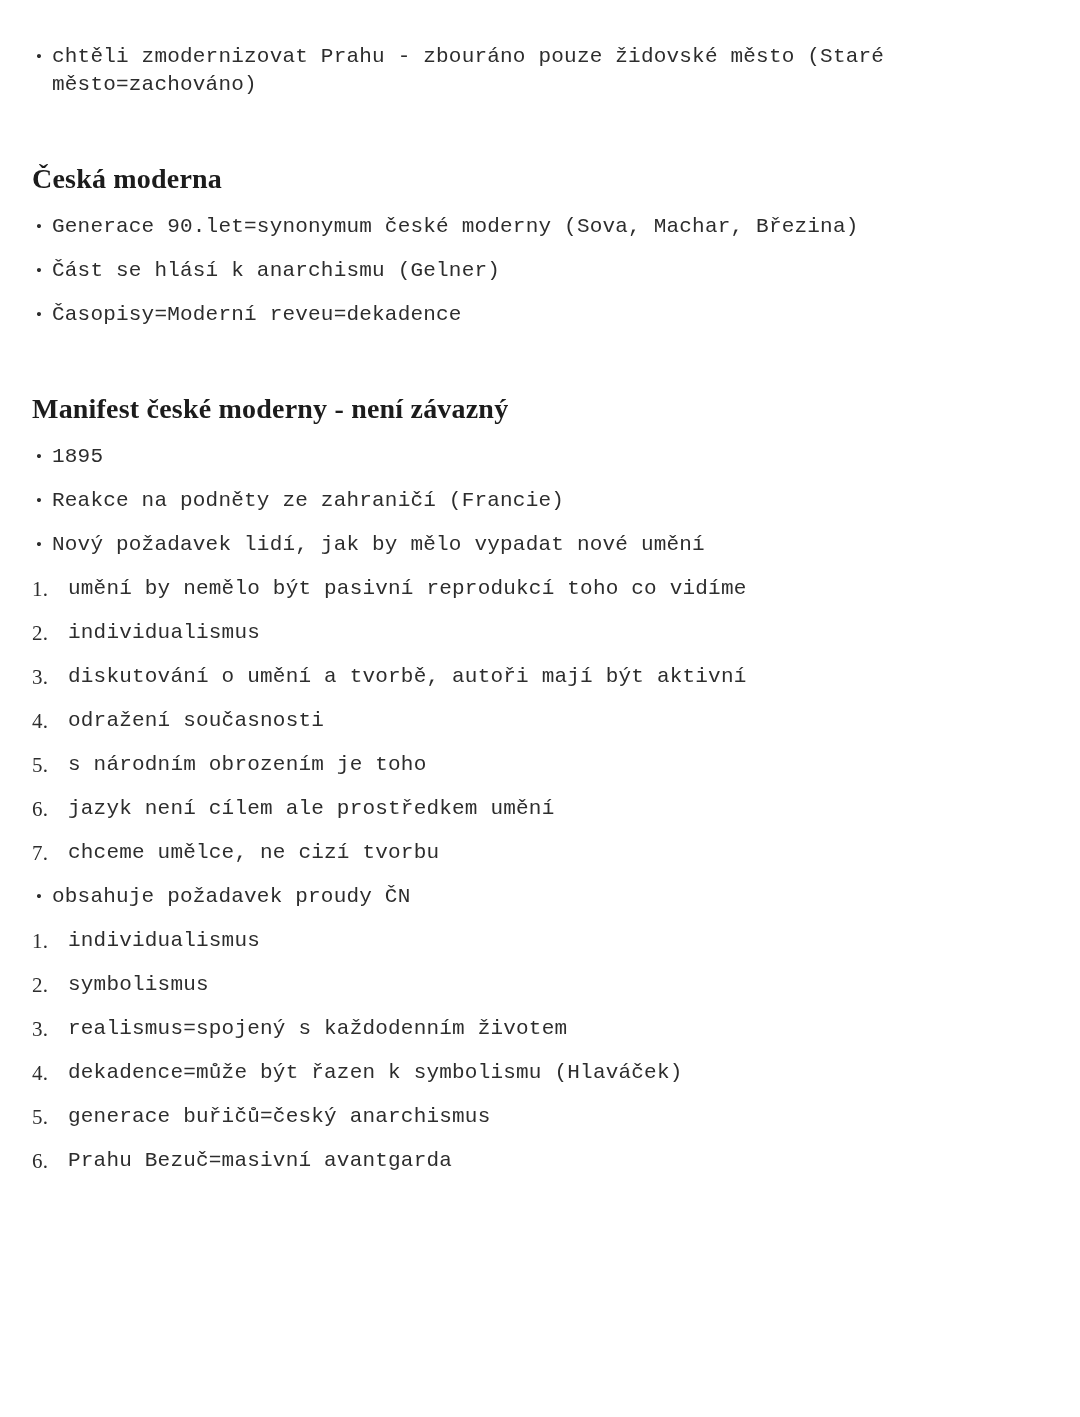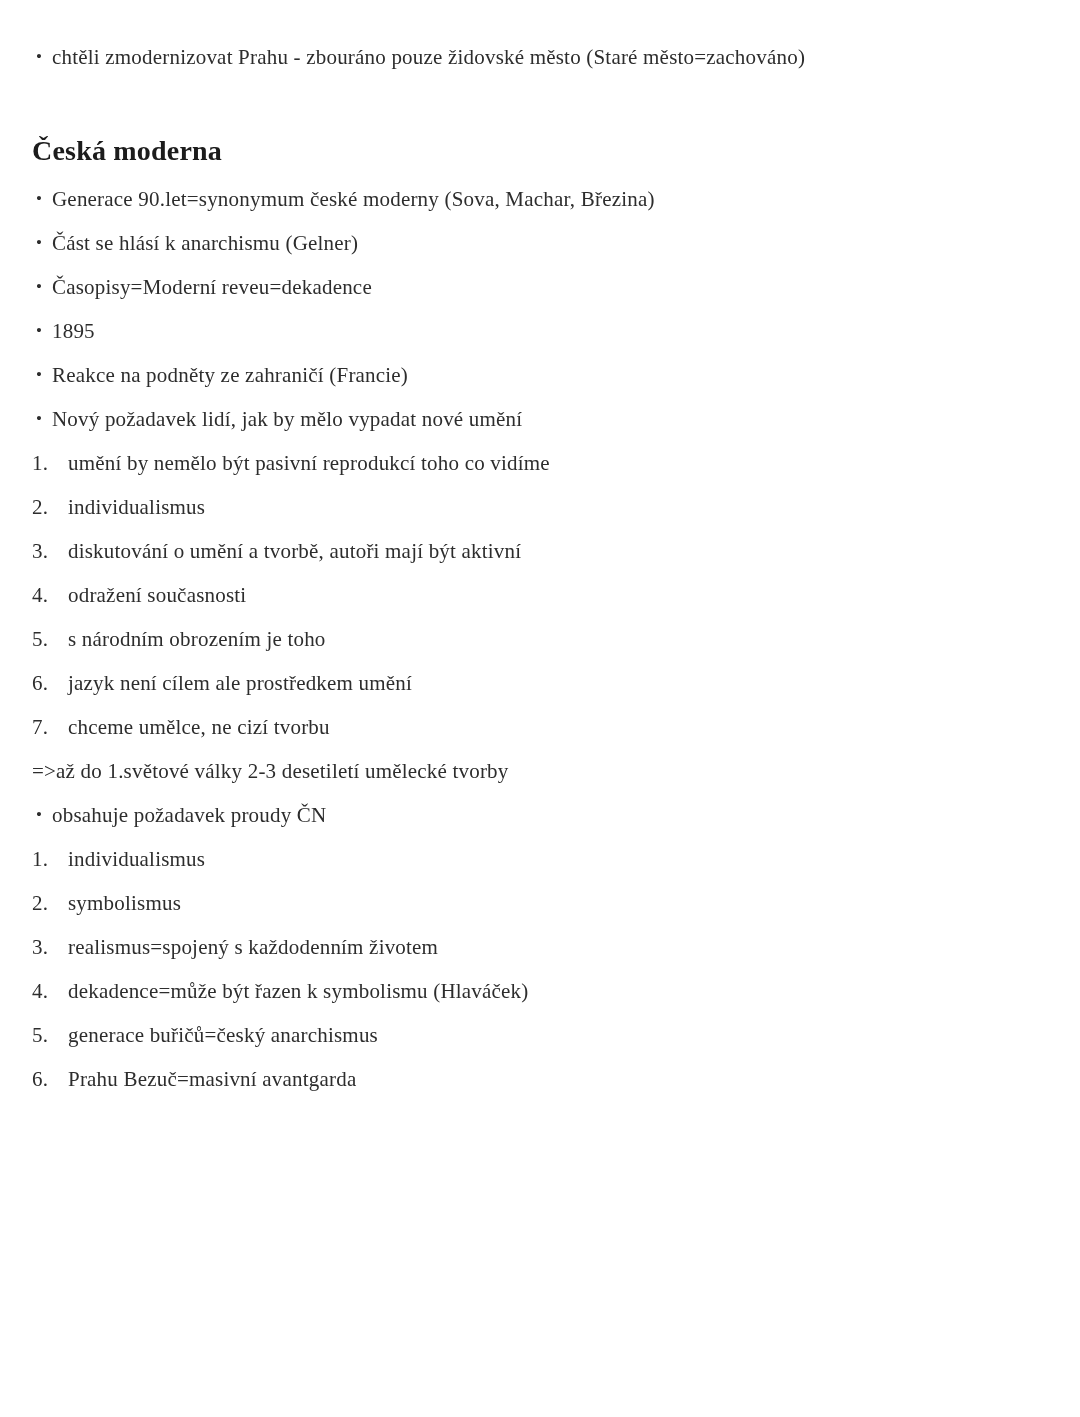--- a/index.html
+++ b/index.html
@@ -25,21 +25,21 @@
     letter-spacing: 0.2px;
   }
   .li .marker { flex: 0 0 auto; }
   .bullet .marker {
     width: 20px;
     font-size: 17px;
     line-height: 28px;
     padding-left: 4px;
   }
   .num .marker { width: 36px; }
-  .li .txt { flex: 1 1 auto; }
+  .li .txt { flex: 1 1 auto; font-family: Liberation Mono, monospace; }
   h2 {
     font-size: 28px;
     line-height: 32px;
     font-weight: 700;
     color: #1c1c1c;
     margin: 48px 0 18px 0;
     letter-spacing: 0.2px;
   }
   .note {
     font-size: 21px;
@@ -65,20 +65,21 @@
   </div>
   <div class="li bullet">
     <span class="marker">•</span>
     <span class="txt">Část se hlásí k anarchismu (Gelner)</span>
   </div>
   <div class="li bullet">
     <span class="marker">•</span>
     <span class="txt">Časopisy=Moderní reveu=dekadence</span>
   </div>
 
+  <h2>Manifest české moderny - není závazný</h2>
   <div class="li bullet">
     <span class="marker">•</span>
     <span class="txt">1895</span>
   </div>
   <div class="li bullet">
     <span class="marker">•</span>
     <span class="txt">Reakce na podněty ze zahraničí (Francie)</span>
   </div>
   <div class="li bullet">
     <span class="marker">•</span>
@@ -106,21 +107,20 @@
     <span class="txt">s národním obrozením je toho</span>
   </div>
   <div class="li num">
     <span class="marker">6.</span>
     <span class="txt">jazyk není cílem ale prostředkem umění</span>
   </div>
   <div class="li num">
     <span class="marker">7.</span>
     <span class="txt">chceme umělce, ne cizí tvorbu</span>
   </div>
-  <div class="note">=&gt;až do 1.světové války 2-3 desetiletí umělecké tvorby</div>
   <div class="li bullet">
     <span class="marker">•</span>
     <span class="txt">obsahuje požadavek proudy ČN</span>
   </div>
 
   <div class="li num">
     <span class="marker">1.</span>
     <span class="txt">individualismus</span>
   </div>
   <div class="li num">

